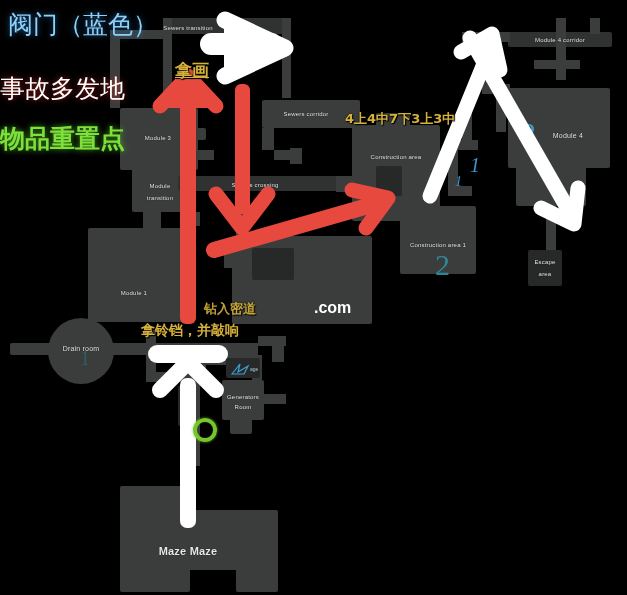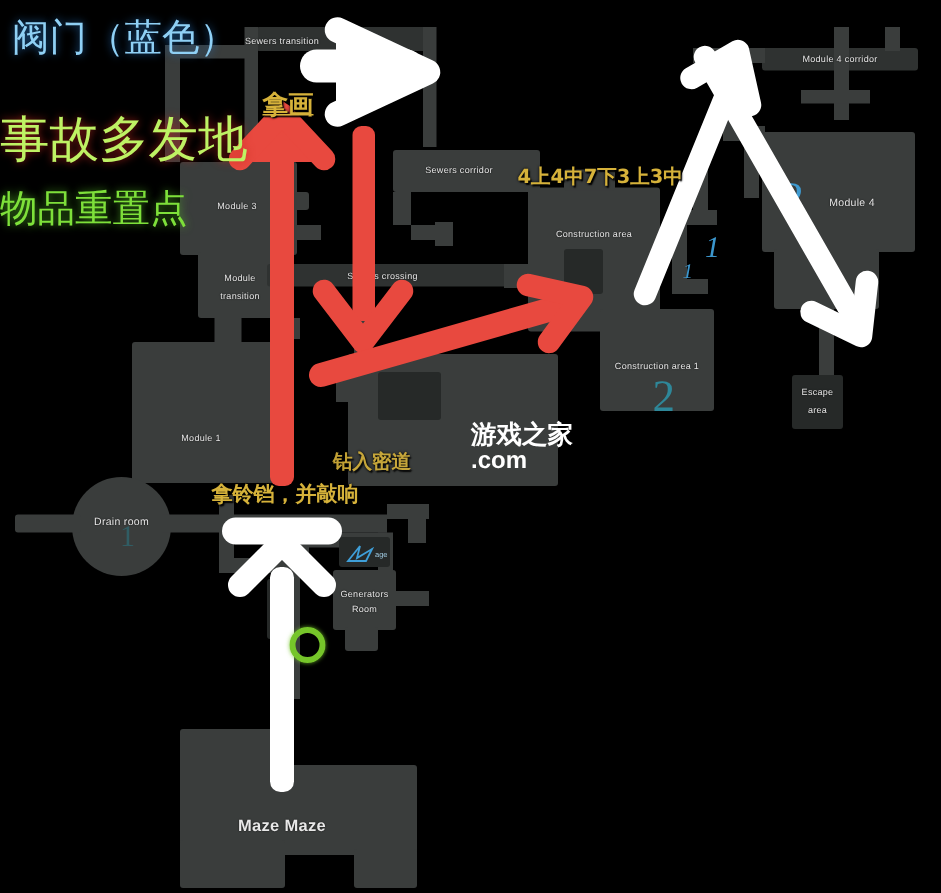--- a/index.html
+++ b/index.html
@@ -23,22 +23,22 @@
   .bignum.sm{font-size:20px;}
   .bignum.xs{font-size:14px;}
   .bignum.faint{color:#2b6f7a;opacity:.65;}
 
   .circleroom{position:absolute;background:#3a3d3c;border-radius:50%;}
 
   
   .anno{position:absolute;white-space:nowrap;font-family:"DejaVu Sans",sans-serif;
         line-height:1;}
   .anno-blue{color:#8fd0f5;font-size:25px;text-shadow:0 0 6px rgba(40,120,200,.85);}
-  .anno-red{color:#bef264;font-size:33px;text-shadow:0 0 6px rgba(200,40,30,.8);}
-  .anno-green{color:#7ee03a;font-size:25px;text-shadow:0 0 6px rgba(90,200,40,.8);}
+  .anno-red{color:#ffffff;font-size:25px;text-shadow:0 0 6px rgba(200,40,30,.8);}
+  .anno-green{color:#7ee03a;font-size:25px;text-shadow:0 0 6px rgba(90,200,40,.8);font-weight:bold;}
   .anno-gold{color:#d6b23a;font-weight:bold;text-shadow:0 0 2px #000,1px 1px 1px #000;}
   .anno-gold.s17{font-size:17px;text-decoration:underline;}
   .anno-gold.s14{font-size:14px;}
   .anno-gold.s13{font-size:13px;}
 
   
   .arrow{position:absolute;pointer-events:none;}
   .grn-circle{position:absolute;border:4px solid #76c52a;border-radius:50%;
               box-shadow:0 0 3px rgba(118,197,42,.8);}
 
@@ -221,21 +221,20 @@
 
   <div class="grn-circle" style="left:193px;top:418px;width:16px;height:16px;"></div>
 
   <div>
     <div class="anno anno-blue" style="left:8px;top:12px;">阀门（蓝色）</div>
     <div class="anno anno-red" style="left:0px;top:76px;">事故多发地</div>
     <div class="anno anno-green" style="left:0px;top:126px;">物品重置点</div>
     <div class="anno anno-gold s17" style="left:175px;top:62px;">拿画</div>
     <div class="anno anno-gold s13" style="left:345px;top:112px;">4上4中7下3上3中</div>
     <div class="anno anno-gold s14" style="left:141px;top:323px;">拿铃铛，并敲响</div>
-    <div class="anno anno-gold s13" style="left:222px;top:302px;opacity:.9;">钻入密道</div>
+    <div class="anno anno-gold s13" style="left:204px;top:302px;opacity:.9;">钻入密道</div>
   </div>
 
   <div id="wm">
-    <div class="wm-cn">游戏之家</div>
     <div class="wm-com">.com</div>
   </div>
 
 </div>
 
 </body></html>

